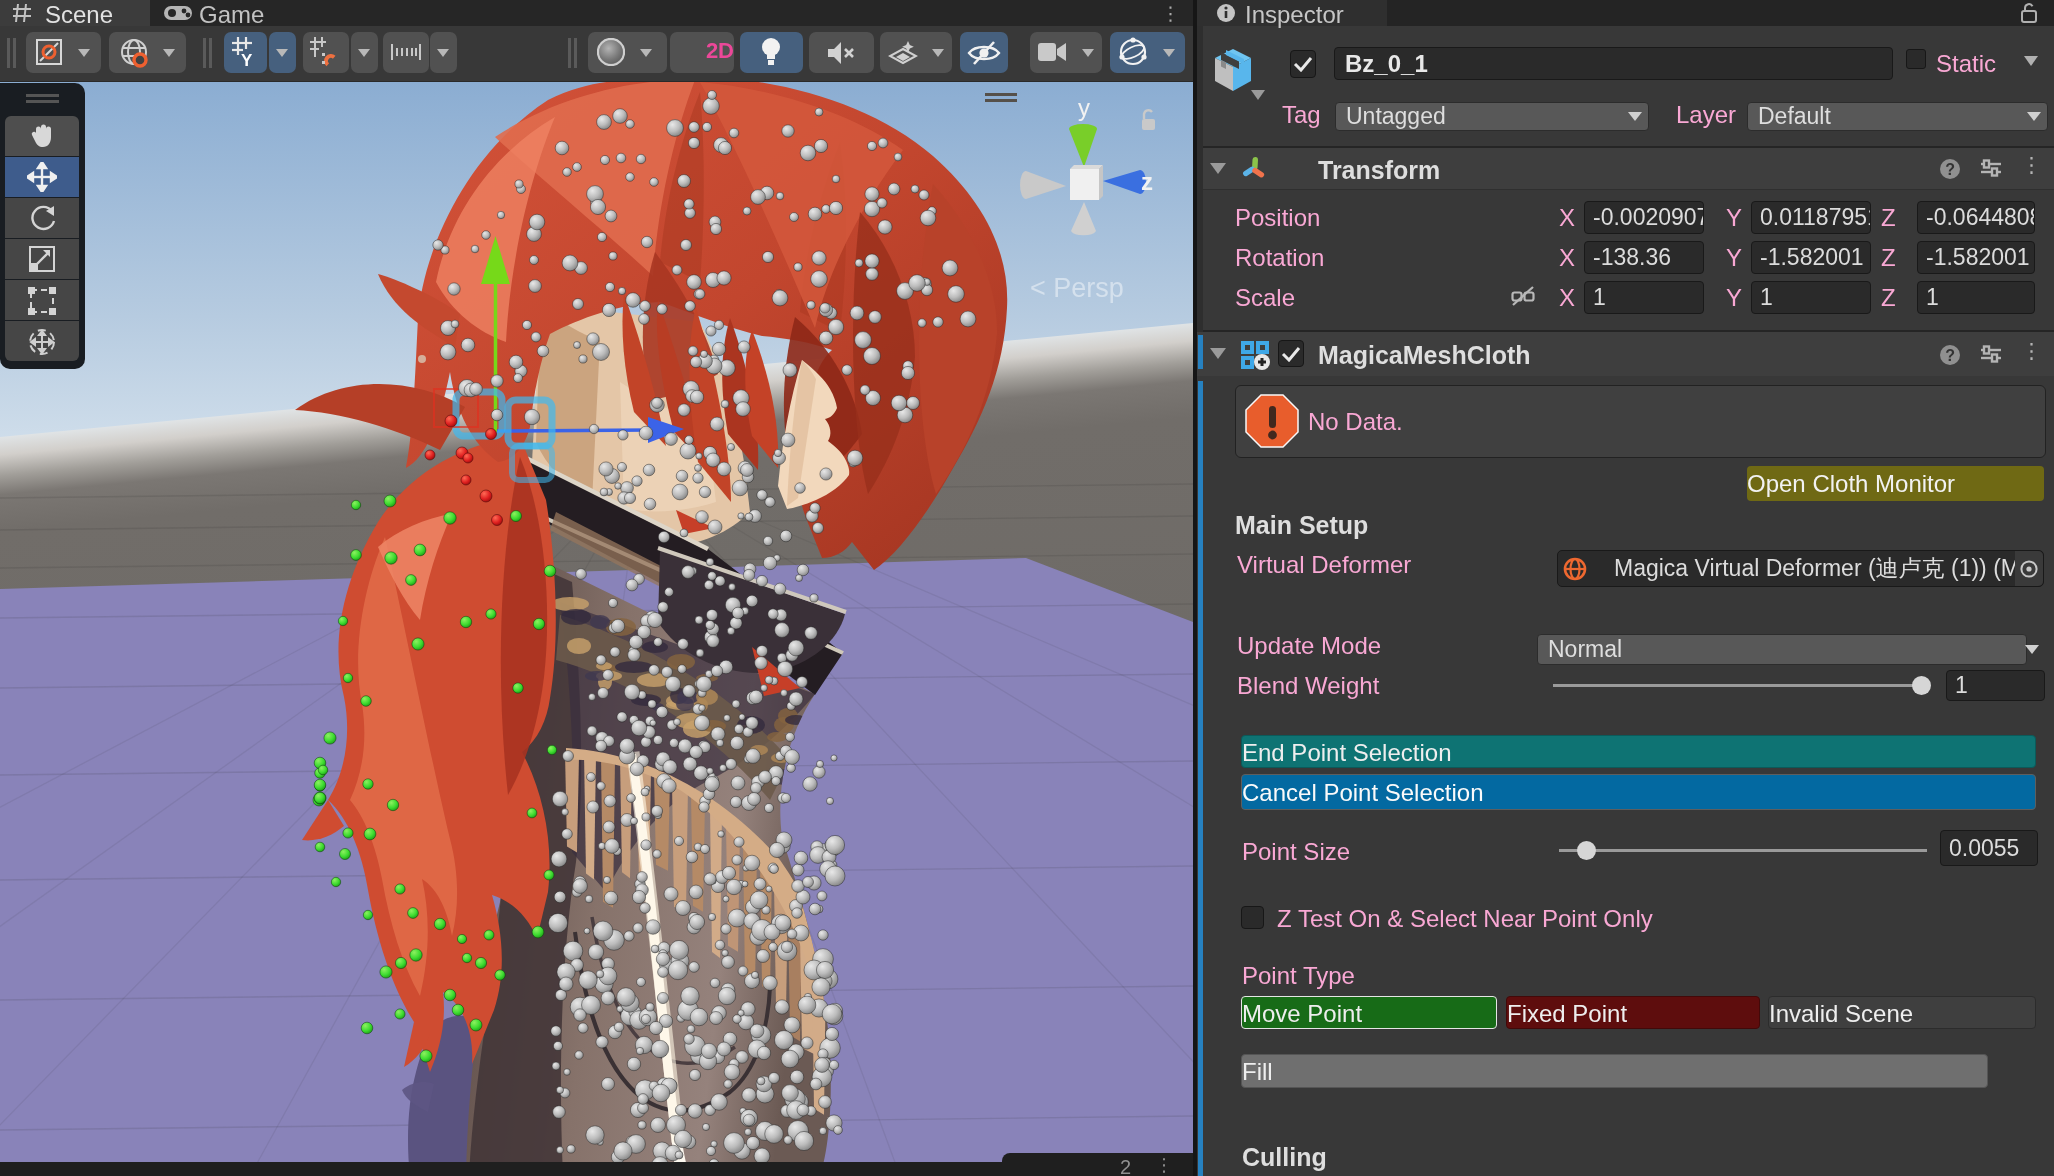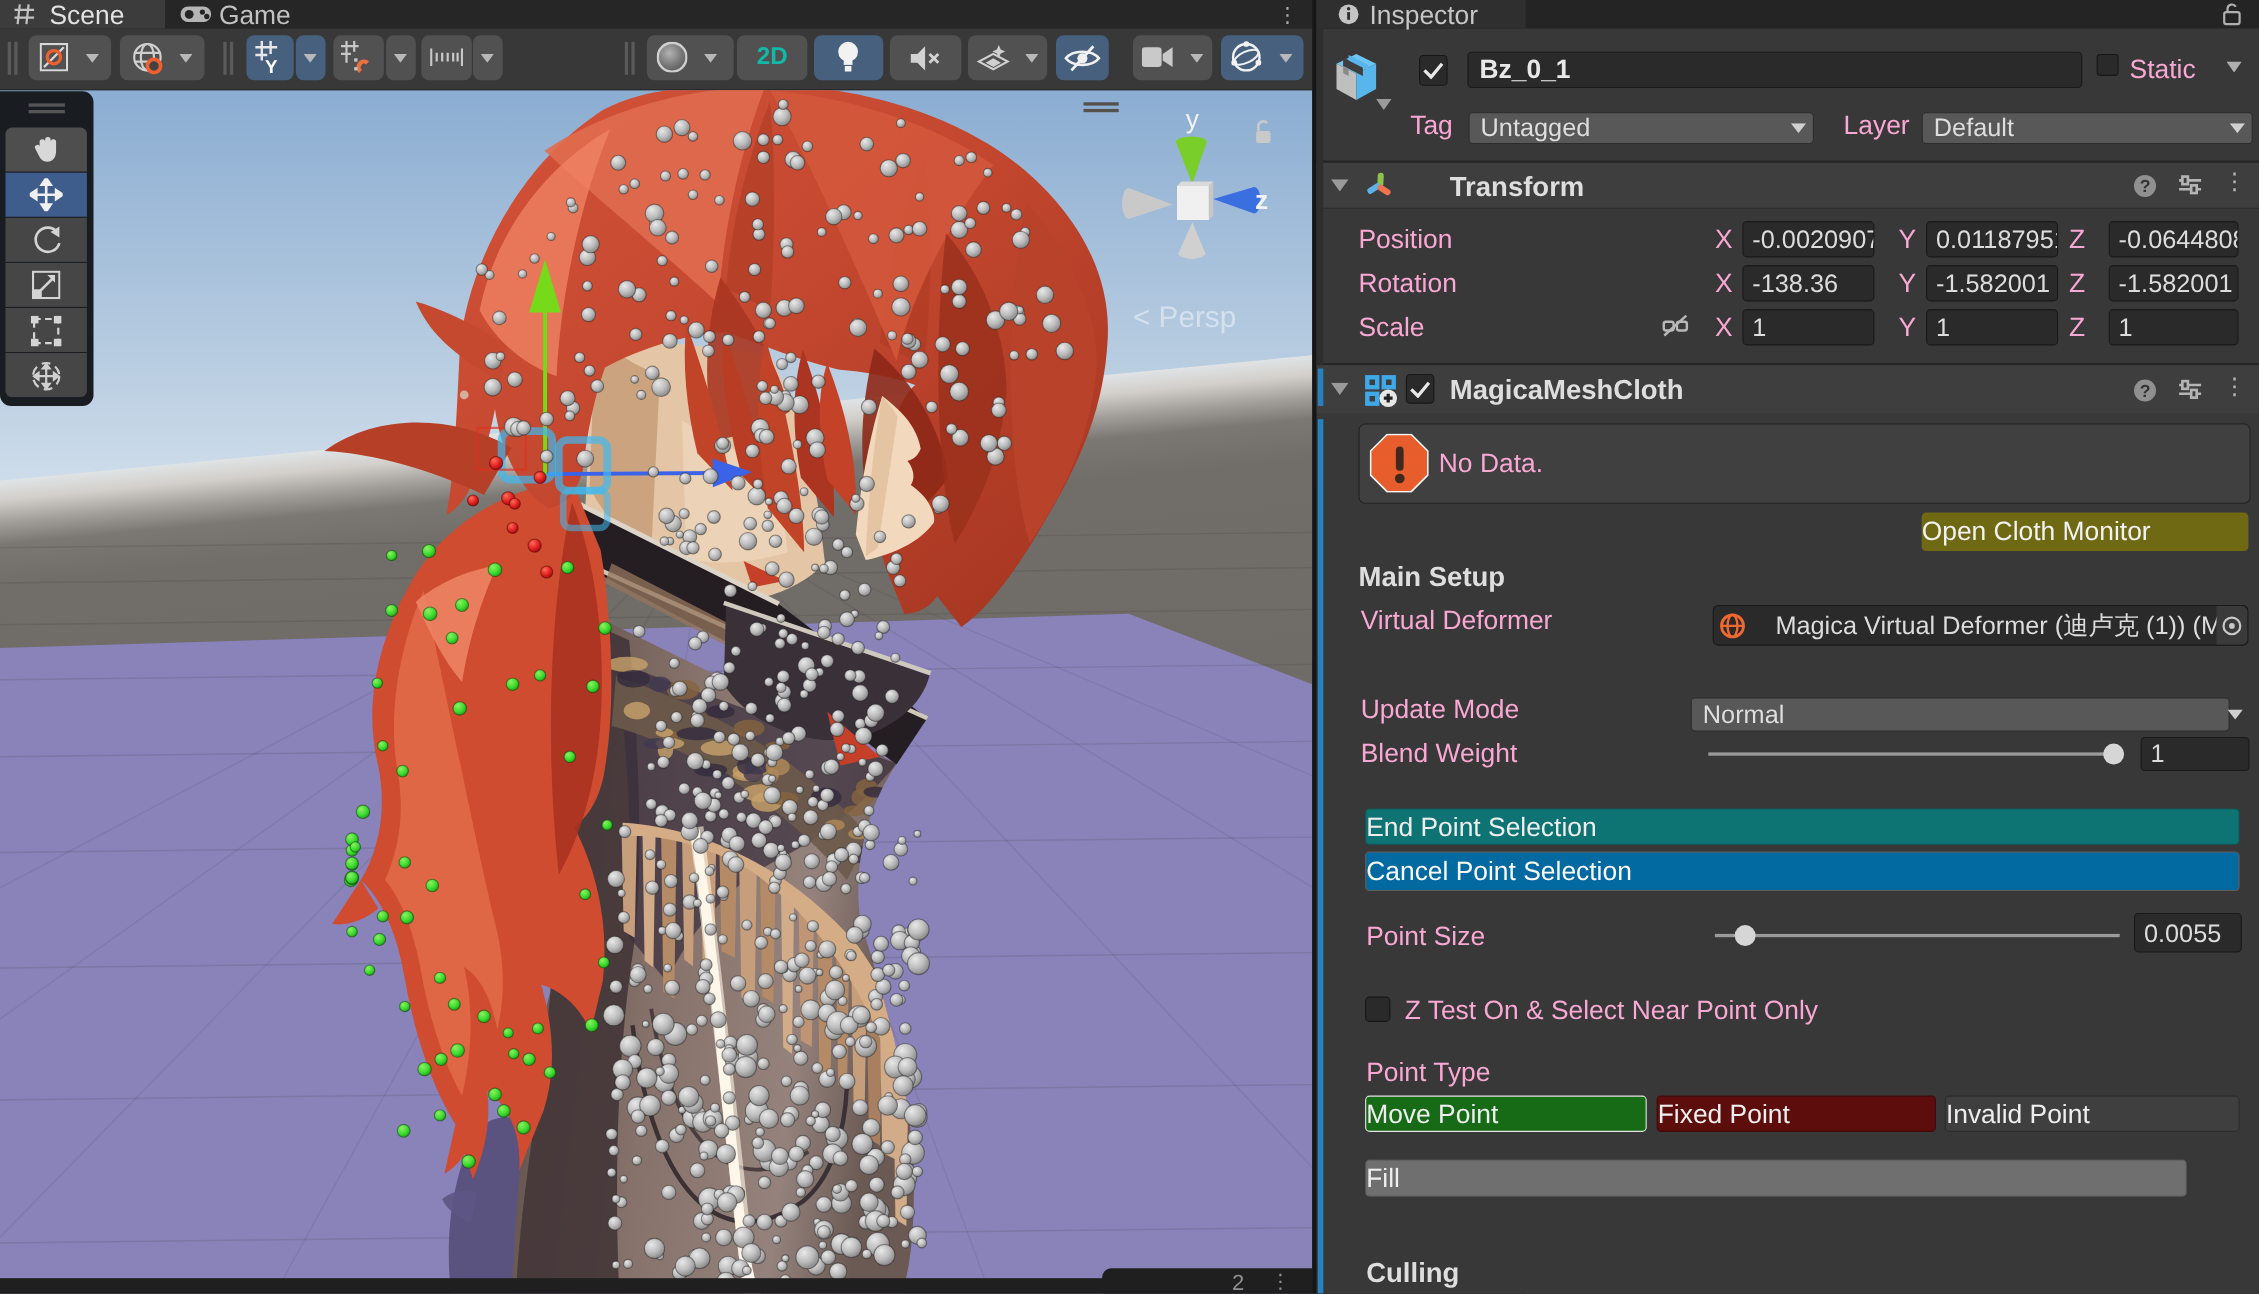--- a/index.html
+++ b/index.html
@@ -122,21 +122,21 @@
             <stop offset="1" stop-color="#565656"></stop>
           </radialGradient>
         </defs>
         <circle cx="14" cy="14" r="13" fill="none" stroke="#cfcfcf" stroke-width="2.4"></circle>
         <circle cx="14" cy="14" r="12" fill="url(#sg)" opacity="0.65"></circle>
       </svg>
   <svg width="12" height="8" viewBox="0 0 12 8" style="position:absolute;left:640px;top:49px">
         <polygon points="0,0 12,0 6,8" fill="#b8b8b8"></polygon>
       </svg>
   <div class="btn" style="left:670px;width:64px"></div>
-  <div class="abs" style="left:670px;top:38px;width:64px;text-align:center;font-size:22px;font-weight:bold;color:#14b8a6">2D</div>
+  <div class="abs" style="left:670px;top:38px;width:64px;text-align:right;font-size:22px;font-weight:bold;color:#ec4899">2D</div>
   <div class="btn blue" style="left:740px;width:63px"></div>
   <svg width="22" height="30" viewBox="0 0 22 30" style="position:absolute;left:760px;top:37px" xmlns="http://www.w3.org/2000/svg">
         <circle cx="11" cy="10" r="9" fill="#f2f2f2"></circle>
         <rect x="7" y="18" width="8" height="4" fill="#f2f2f2"></rect>
         <rect x="8" y="23" width="6" height="5" fill="#f2f2f2"></rect>
       </svg>
   <div class="btn" style="left:809px;width:65px"></div>
   <svg width="30" height="26" viewBox="0 0 30 26" style="position:absolute;left:826px;top:40px" xmlns="http://www.w3.org/2000/svg">
         <polygon points="2,9 8,9 15,2 15,24 8,17 2,17" fill="#d2d2d2"></polygon>
         <path d="M 19,9 L 27,17 M 27,9 L 19,17" stroke="#d2d2d2" stroke-width="2.6"></path>
@@ -1390,18 +1390,18 @@
   <div class="abs" style="left:362px;top:849px;width:368px;height:3px;background:#9a9a9a"></div>
   <div class="abs" style="left:380px;top:841px;width:19px;height:19px;border-radius:50%;background:#d6d6d6"></div>
   <div class="fld" style="left:743px;top:830px;width:98px;height:36px;line-height:34px">0.0055</div>
 
   <div class="abs" style="left:44px;top:906px;width:23px;height:23px;background:#2a2a2a;border:1.5px solid #171717;border-radius:4px"></div>
   <div class="lbl" style="left:80px;top:905px">Z Test On &amp; Select Near Point Only</div>
 
   <div class="lbl" style="left:45px;top:962px">Point Type</div>
   <div class="ubtn" style="left:44px;top:996px;width:256px;height:33px;line-height:33px;background:#176b17;border:1px solid #e5e5e5">Move Point</div>
   <div class="ubtn" style="left:309px;top:996px;width:254px;height:33px;line-height:33px;background:#5e0d0d;border:1px solid #420909">Fixed Point</div>
-  <div class="ubtn" style="left:571px;top:996px;width:268px;height:33px;line-height:33px;background:#3f3f3f;border:1px solid #2c2c2c">Invalid Point</div>
+  <div class="ubtn" style="left:571px;top:996px;width:268px;height:33px;line-height:33px;background:#3f3f3f;border:1px solid #2c2c2c">Invalid Scene</div>
   <div class="ubtn" style="left:44px;top:1054px;width:747px;height:34px;line-height:34px;background:#6f6f6f;border:1px solid #555">Fill</div>
 
   <div class="abs" style="left:45px;top:1143px;font-size:25px;font-weight:bold;color:#dedede">Culling</div>
 </div>
 
 </div>
 </body></html>

